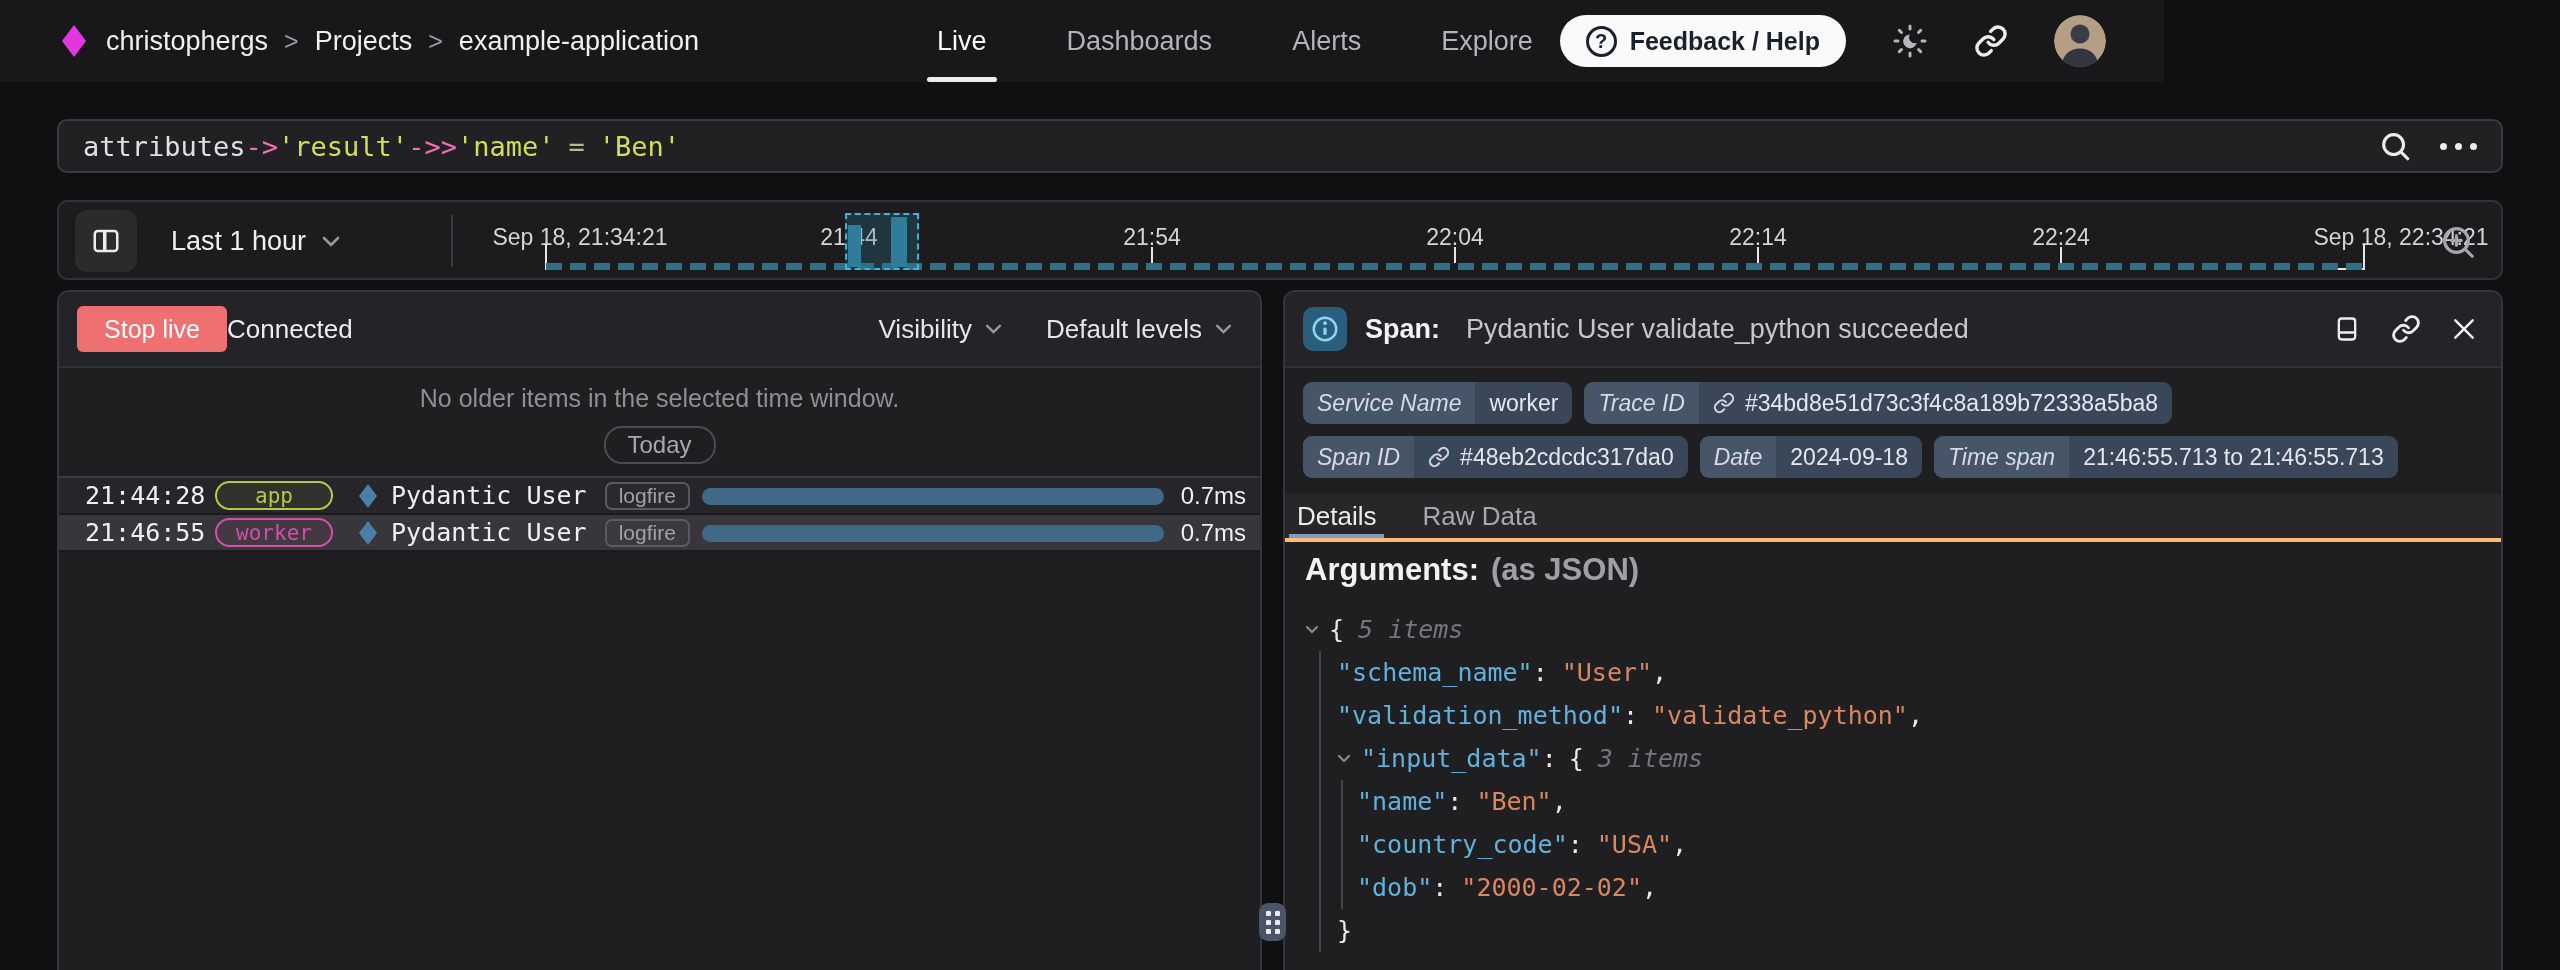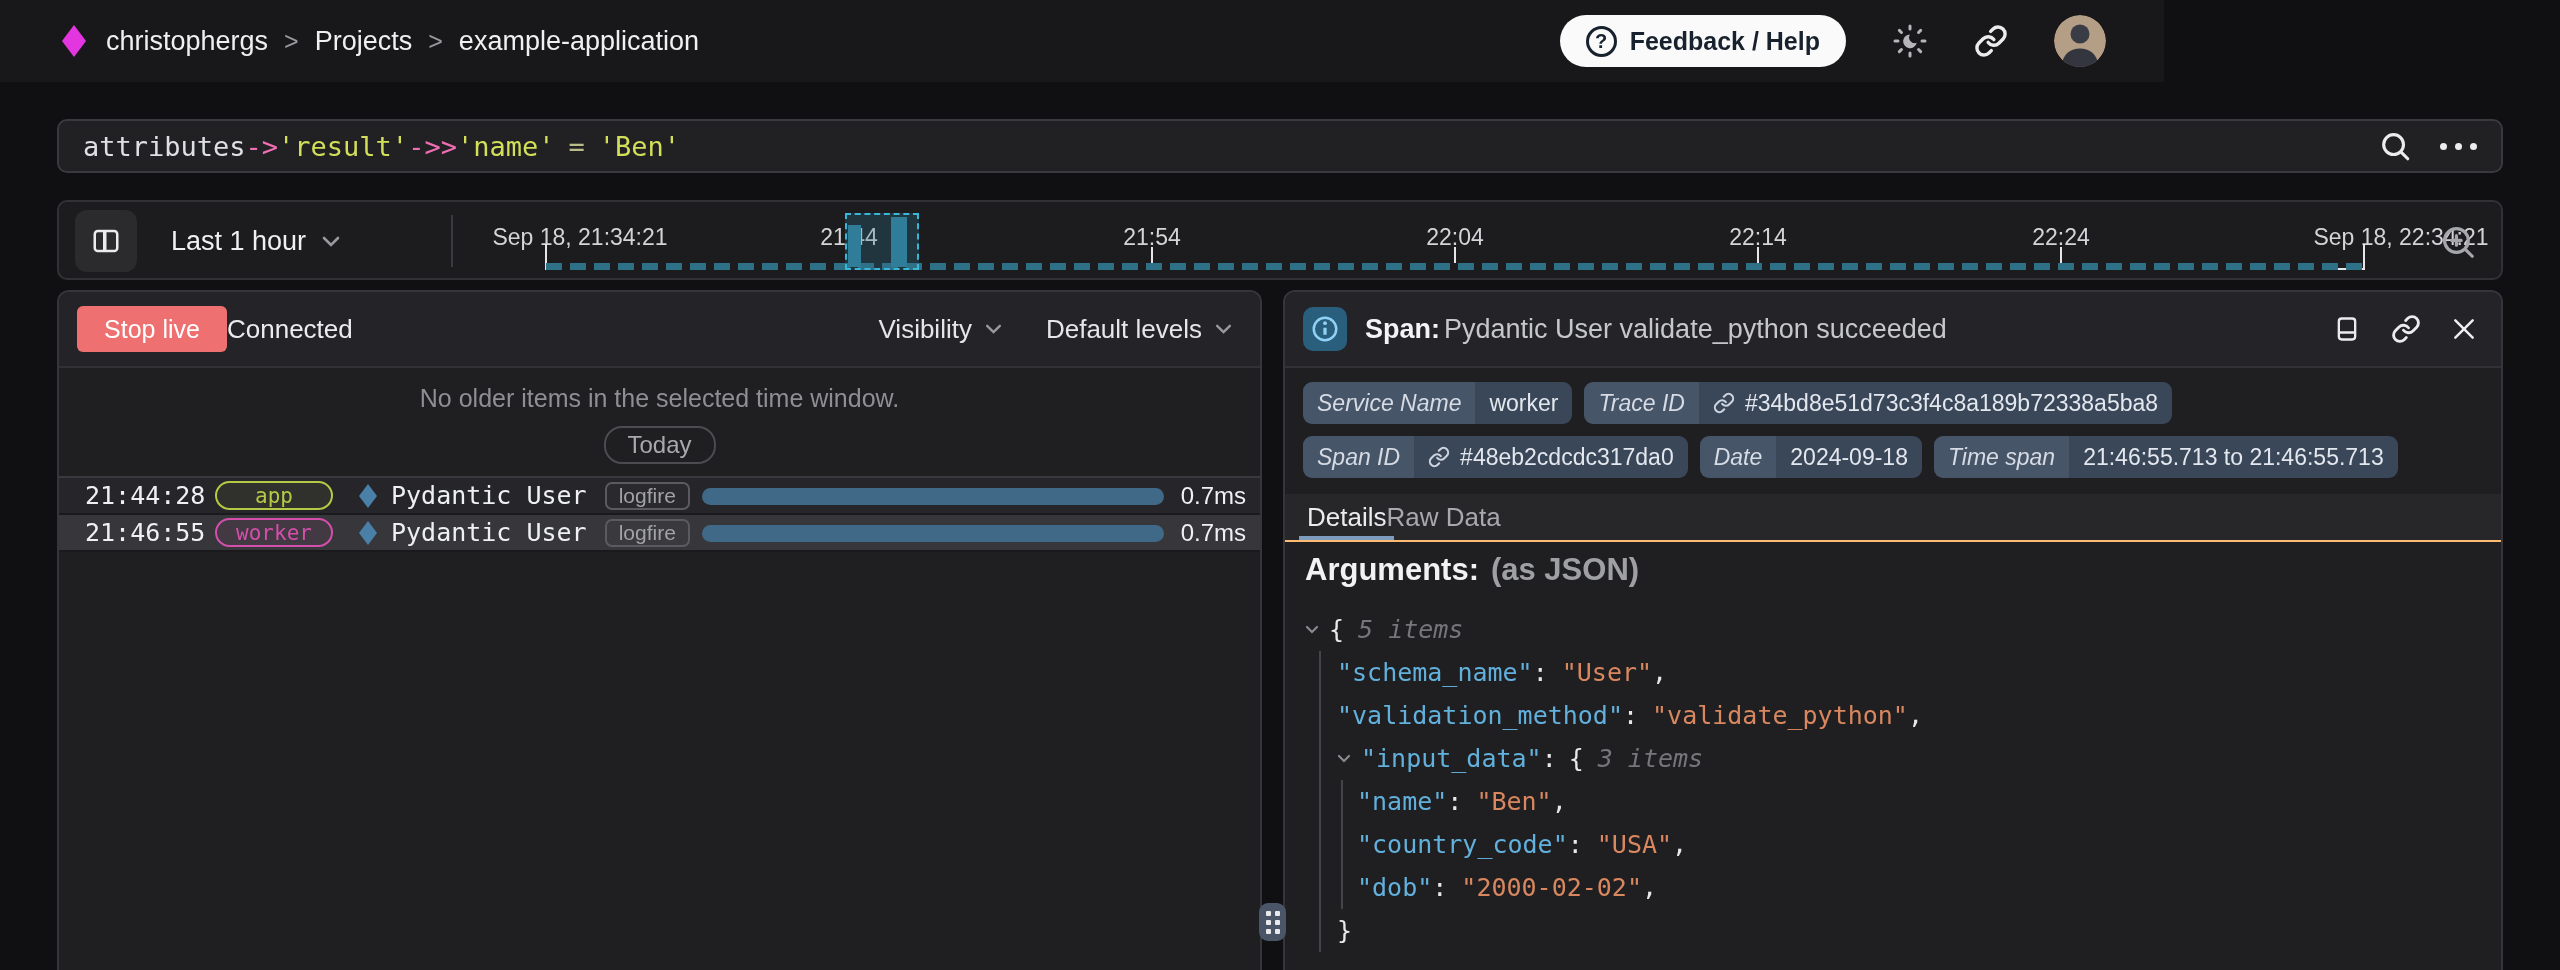--- a/index.html
+++ b/index.html
@@ -77,29 +77,29 @@
   .row-bar { position:absolute; left:643px; width:462px; height:17px; border-radius:9px; background:var(--row-bar-blue,#3f6986); top:10px; }
   .row-duration { position:absolute; right:14px; font-size:24px; color:#f0f0f2; }
 
   .drag-handle { position:absolute; left:1259px; top:903px; width:27px; height:38px; background:#4a5568; border-radius:9px; display:grid; grid-template-columns:repeat(2,5px); grid-auto-rows:5px; gap:4px; place-content:center; cursor:col-resize; z-index:5; }
   .drag-handle i { width:5px; height:5px; border-radius:1px; background:#e8eaee; }
 
   
   .rp-header { height:76px; background:#242428; border-bottom:2px solid #323236; display:flex; align-items:center; position:relative; }
   .info-badge { margin-left:18px; width:44px; height:44px; border-radius:10px; background:#2a5e7d; display:flex; align-items:center; justify-content:center; }
   .span-kind { margin-left:18px; font-weight:700; font-size:27px; color:#f3f3f5; }
-  .span-title { margin-left:4px; font-size:27px; color:#c6c7cb; }
+  .span-title { margin-left:26px; font-size:27px; color:#c6c7cb; }
   .rp-icons { position:absolute; right:24px; display:flex; gap:30px; align-items:center; }
 
   .chips { padding:14px 18px 0; display:flex; flex-wrap:wrap; gap:12px; }
   .chip { height:42px; border-radius:9px; overflow:hidden; display:flex; font-size:23px; align-items:stretch; }
   .chip-label { background:#475569; color:#d6dbe4; font-style:italic; display:flex; align-items:center; padding:0 14px; }
   .chip-value { background:#3a4759; color:#e3e7ee; display:flex; align-items:center; padding:0 14px; gap:10px; }
 
-  .rp-tabs { margin-top:16px; height:48px; background:#27272a; border-bottom:2px solid #fdba74; display:flex; padding-left:22px; }
+  .rp-tabs { margin-top:16px; height:48px; background:#27272a; border-bottom:4px solid #fdba74; display:flex; padding-left:12px; gap:46px; }
   .tab { display:flex; align-items:center; font-size:26px; color:#a9a9ad; position:relative; cursor:pointer; }
   .tab.active { color:#ececee; }
   .tab.active::after { content:""; position:absolute; left:-8px; right:-8px; bottom:0; height:4px; background:var(--tab-underline,#7d9cbe); }
 
   .rp-content { padding:10px 0 0 20px; }
   .args-title { font-size:31px; font-weight:700; color:#f2f2f4; display:inline; }
   .args-sub { color:#9fa0a4; margin-left:12px; font-size:31px; font-weight:700; display:inline; }
   .json { margin-top:20px; font-family:"DejaVu Sans Mono",monospace; font-size:25px; color:#e8e8ea; }
   .jline { height:43px; display:flex; align-items:center; white-space:pre; }
   .jcaret { width:24px; display:flex; align-items:center; cursor:pointer; }
@@ -123,20 +123,27 @@
     </span>
     <div class="breadcrumb">
       <span>christophergs</span>
       <span class="crumb-sep">&gt;</span>
       <span>Projects</span>
       <span class="crumb-sep">&gt;</span>
       <span>example-application</span>
     </div>
   </div>
 
+  <nav class="nav">
+    <div class="nav-item active">Live</div>
+    <div class="nav-item">Dashboards</div>
+    <div class="nav-item">Alerts</div>
+    <div class="nav-item">Explore</div>
+    <div class="nav-item">Settings</div>
+  </nav>
 
   <div class="topbar-right">
     <div class="feedback-btn">
       <span class="help-circle">?</span>
       <span>Feedback / Help</span>
     </div>
     <span class="icon-btn">
       <svg width="36" height="36" viewBox="0 0 24 24" fill="none" stroke="#b6b6ba" stroke-width="2" stroke-linecap="round">
         <path d="M12 7.6a4.6 4.6 0 1 0 4.5 5.6 3.8 3.8 0 0 1-4.5-5.6z" fill="#b6b6ba" stroke="none"></path>
         <line x1="12" y1="2" x2="12" y2="4"></line>

